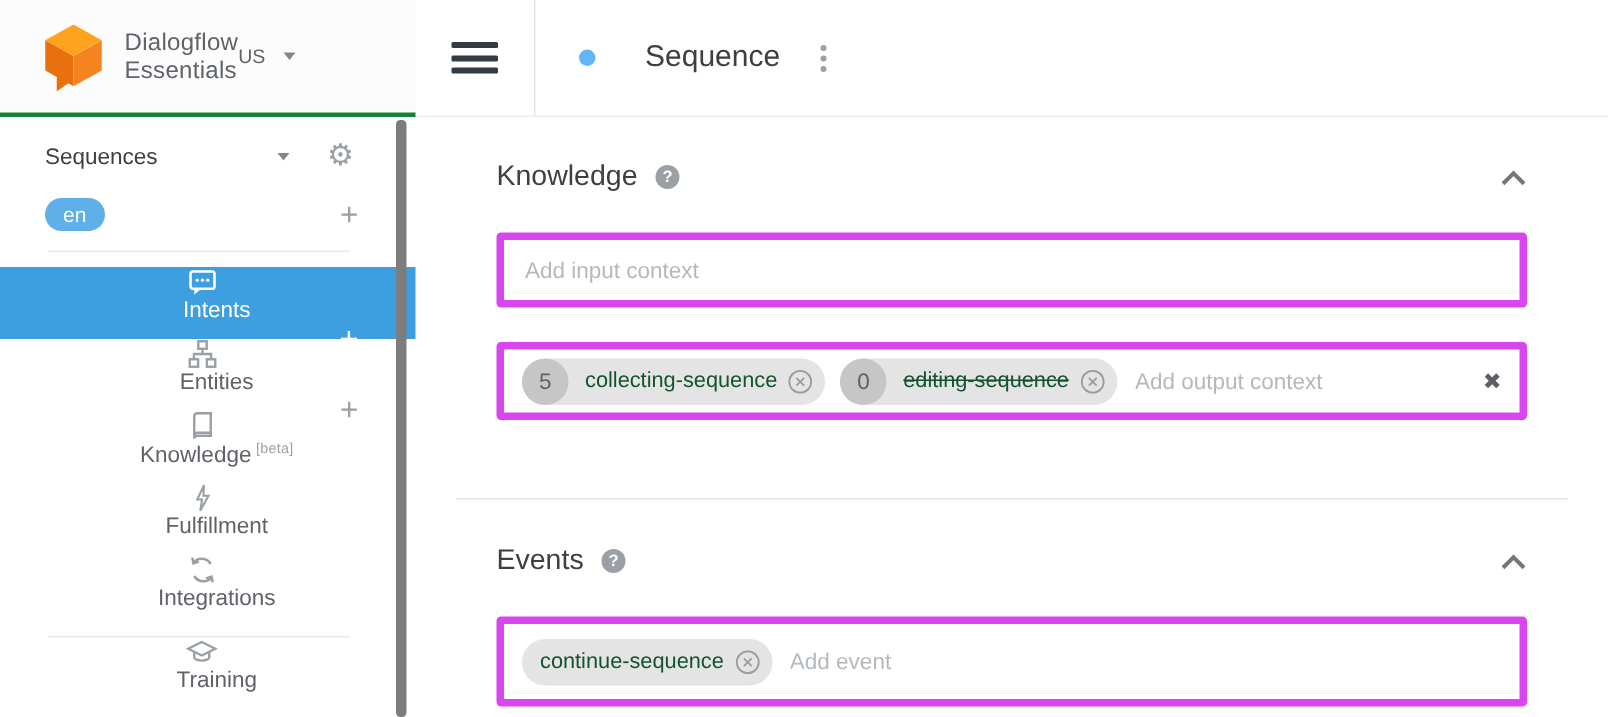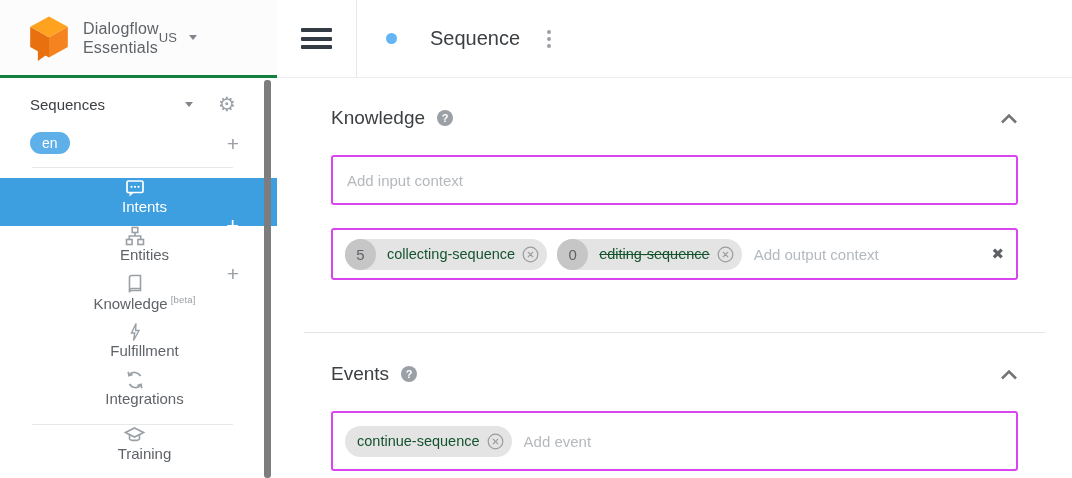--- a/index.html
+++ b/index.html
@@ -60,21 +60,21 @@
   .section-head { display:flex; align-items:center; margin-top:29px; }
   .section-head h2 { font-size:19px; font-weight:400; color:#3c4043; margin:0; }
   .help {
     width:16px; height:16px; border-radius:50%; background:#9aa0a6; color:#fff;
     font-size:11px; font-weight:bold; display:flex; align-items:center; justify-content:center;
     margin-left:12px; cursor:pointer; flex:none;
   }
   .chev { margin-left:auto; color:#757575; cursor:pointer; display:flex; }
 
   .text-box {
-    margin-top:26px; height:50px; border:2px solid #d946ef; border-radius:3px;
+    margin-top:26px; height:50px; border:5px solid #d946ef; border-radius:3px;
     display:flex; align-items:center; padding:0 12px;
   }
   .chips-box { margin-top:23px; height:52px; }
   input.ghost {
     border:none; outline:none; flex:1; min-width:40px; background:transparent;
     font-size:15px; font-family:inherit; color:#3c4043; padding:0; margin-left:2px;
   }
   input.ghost::placeholder { color:#b4b9be; opacity:1; }
 
   .chip { display:flex; align-items:center; background:#e4e4e4; border-radius:16px; height:31px; margin-right:10px; flex:none; }

